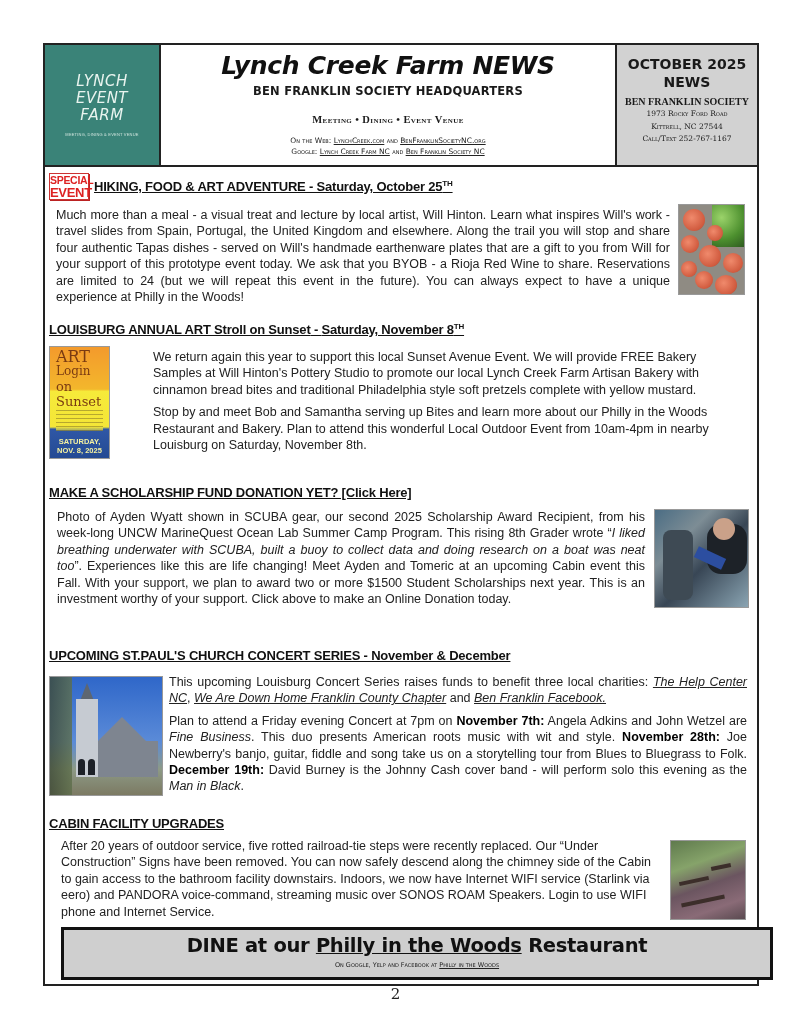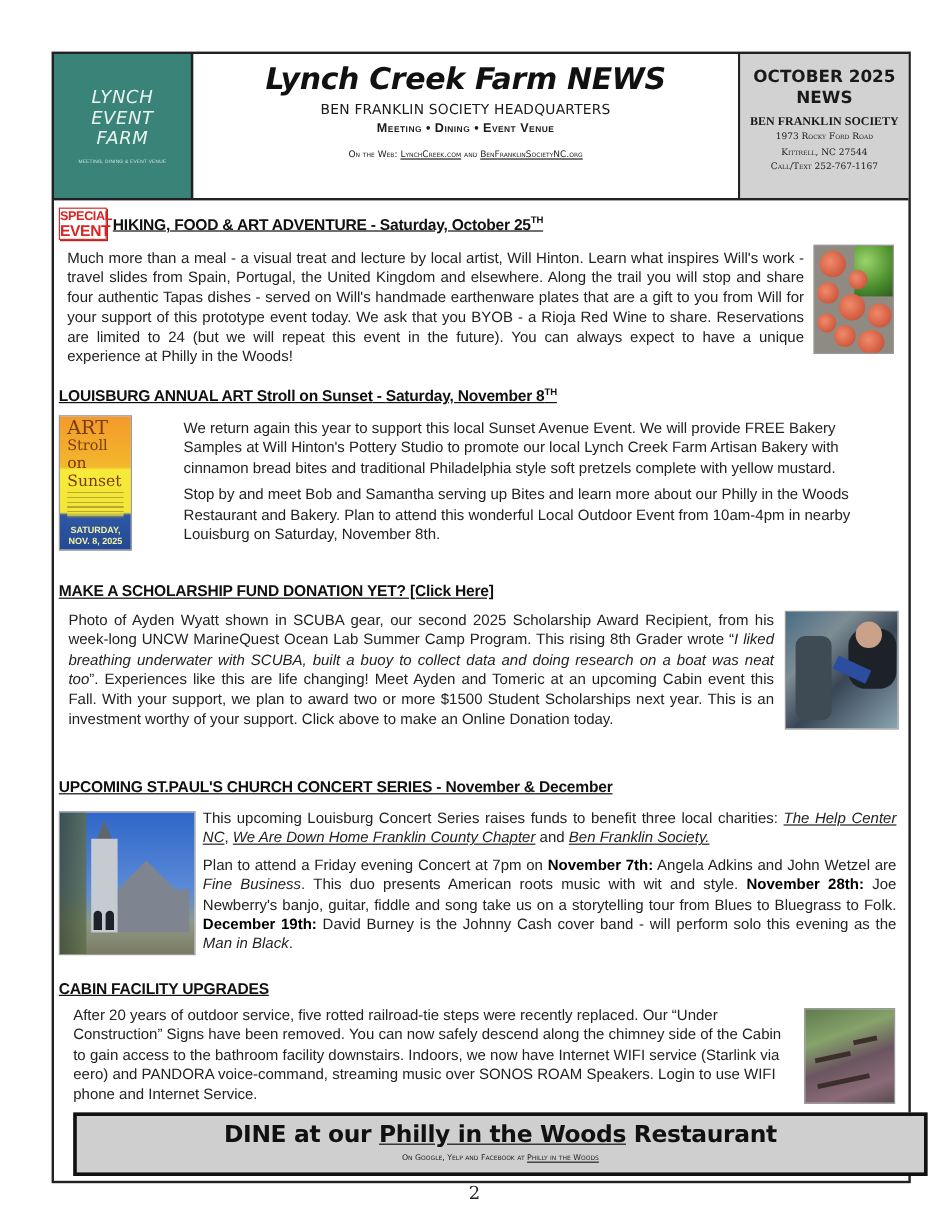--- a/index.html
+++ b/index.html
@@ -8,22 +8,22 @@
 
   .page { position: absolute; left: 43px; top: 43px; width: 716px; height: 943px; border: 2px solid #222; border-top: 2px solid #222; }
 
   
   .masthead { position: absolute; left: 0; top: 0; width: 712px; height: 122px; display: flex; border-bottom: 2px solid #222; }
   .logo { width: 116px; height: 120px; background: #3a8378; border-right: 2px solid #222; display: flex; flex-direction: column; align-items: center; justify-content: center; }
   .logo-line { font-family: "DejaVu Sans", sans-serif; color: #e9f4ef; font-size: 15px; line-height: 17px; letter-spacing: 0.5px; font-style: italic; }
   .logo-tag { font-size: 4px; color: #cfe4dd; margin-top: 8px; letter-spacing: 0.2px; }
   .title-box { width: 456px; height: 120px; text-align: center; padding-top: 6px; border-right: 2px solid #222; }
   .title { font-family: "DejaVu Sans", sans-serif; font-style: italic; font-weight: bold; font-size: 25px; color: #111; letter-spacing: -0.3px; line-height: 30px; }
-  .subtitle { font-family: "DejaVu Sans", sans-serif; font-weight: normal; font-size: 11.5px; margin-top: 3px; letter-spacing: 0.2px; text-align: center; }
-  .tagline { font-family: Liberation Sans, sans-serif; font-weight: bold; font-size: 10.5px; font-variant: small-caps; margin-top: 3px; letter-spacing: 0.4px; }
+  .subtitle { font-family: "DejaVu Sans", sans-serif; font-weight: bold; font-size: 11.5px; margin-top: 3px; letter-spacing: 0.2px; text-align: center; }
+  .tagline { font-family: Liberation Serif, serif; font-weight: bold; font-size: 10.5px; font-variant: small-caps; margin-top: 16px; letter-spacing: 0.4px; }
   .weblinks { font-family: "DejaVu Sans", sans-serif; font-size: 7.5px; font-variant: small-caps; margin-top: 10px; line-height: 11px; }
   .weblinks a { color: #222; text-decoration: underline; }
   .date-box { flex: 1; background: #d2d2d2; text-align: center; padding-top: 10px; }
   .date-title { font-family: "DejaVu Sans", sans-serif; font-weight: bold; font-size: 14px; line-height: 18px; }
   .date-org { font-family: Liberation Serif, serif; font-weight: bold; font-size: 10px; margin-top: 5px; }
   .date-addr { font-family: "DejaVu Serif", serif; font-size: 7.5px; font-variant: small-caps; line-height: 10.5px; margin-top: 2px; }
 
   
   .section { position: absolute; left: 0; width: 572px; }
   .heading { font-family: "Liberation Sans", sans-serif; font-weight: bold; font-size: 13px; text-decoration: underline; color: #111; letter-spacing: -0.2px; white-space: nowrap; }
@@ -92,20 +92,26 @@
       <div class="title">Lynch Creek Farm NEWS</div>
       <div class="subtitle">BEN FRANKLIN SOCIETY HEADQUARTERS</div>
       <div class="tagline">Meeting • Dining • Event Venue</div>
       <div class="weblinks">
         <div>
           <span>On the Web:</span>
           <a>LynchCreek.com</a>
           <span>and</span>
           <a>BenFranklinSocietyNC.org</a>
         </div>
+        <div>
+          <span>Google:</span>
+          <a>Lynch Creek Farm NC</a>
+          <span>and</span>
+          <a>Ben Franklin Society NC</a>
+        </div>
       </div>
     </div>
     <div class="date-box">
       <div class="date-title">OCTOBER 2025</div>
       <div class="date-title">NEWS</div>
       <div class="date-org">BEN FRANKLIN SOCIETY</div>
       <div class="date-addr">1973 Rocky Ford Road</div>
       <div class="date-addr">Kittrell, NC 27544</div>
       <div class="date-addr">Call/Text 252-767-1167</div>
     </div>
@@ -132,21 +138,21 @@
       <div class="plate" style="left:36px; top:70px; width:22px; height:20px;"></div>
     </div>
   </div>
 
   <div class="section" style="top:277px;">
     <div class="heading" style="padding-left:4px;">
       <span>LOUISBURG ANNUAL ART Stroll on Sunset</span><span> - </span><span>Saturday, November 8</span><sup>TH</sup>
     </div>
     <div class="img img-poster" style="left:4px; top:24px; width:61px; height:113px;">
       <div class="poster-art"><span>ART</span></div>
-      <div style="position:absolute; left:6px; top:17px; font-family:'DejaVu Serif',serif; color:#7a3b12; font-size:12px;">Stroll</div>
+      <div style="position:absolute; left:6px; top:17px; font-family:'DejaVu Serif',serif; color:#7a3b12; font-size:12px;">Login</div>
       <div class="poster-sun">on Sunset</div>
       <div class="poster-lines"></div>
       <div class="poster-date">SATURDAY, NOV. 8, 2025</div>
     </div>
     <div style="position:absolute; left:108px; top:27px; width:592px;">
       <div class="body-text para">We return again this year to support this local Sunset Avenue Event. We will provide FREE Bakery Samples at Will Hinton's Pottery Studio to promote our local Lynch Creek Farm Artisan Bakery with cinnamon bread bites and traditional Philadelphia style soft pretzels complete with yellow mustard.</div>
       <div class="body-text para">Stop by and meet Bob and Samantha serving up Bites and learn more about our Philly in the Woods Restaurant and Bakery. Plan to attend this wonderful Local Outdoor Event from 10am-4pm in nearby Louisburg on Saturday, November 8th.</div>
     </div>
   </div>
 
@@ -165,21 +171,21 @@
     <div class="heading" style="padding-left:4px;">UPCOMING ST.PAUL'S CHURCH CONCERT SERIES - November &amp; December</div>
     <div class="img img-church" style="left:4px; top:28px; width:114px; height:120px;">
       <div class="tree"></div>
       <div class="spire"></div>
       <div class="tower"></div>
       <div class="nave"></div>
       <div class="door" style="left:28px;"></div>
       <div class="door" style="left:38px;"></div>
     </div>
     <div style="position:absolute; left:124px; top:26px; width:578px;">
-      <div class="body-text justify para"><span>This upcoming Louisburg Concert Series raises funds to benefit three local charities: </span><a>The Help Center NC</a><span>, </span><a>We Are Down Home Franklin County Chapter</a><span> and </span><a>Ben Franklin Society.</a></div>
+      <div class="body-text justify para"><span>This upcoming Louisburg Concert Series raises funds to benefit three local charities: </span><a>The Help Center NC</a><span>, </span><a>We Are Down Home Franklin County Chapter</a><span> and </span><a>Ben Franklin Facebook.</a></div>
       <div class="body-text justify para"><span>Plan to attend a Friday evening Concert at 7pm on </span><b>November 7th:</b><span> Angela Adkins and John Wetzel are </span><em>Fine Business</em><span>. This duo presents American roots music with wit and style. </span><b>November 28th:</b><span> Joe Newberry's banjo, guitar, fiddle and song take us on a storytelling tour from Blues to Bluegrass to Folk. </span><b>December 19th:</b><span> David Burney is the Johnny Cash cover band - will perform solo this evening as the </span><em>Man in Black</em><span>.</span></div>
     </div>
   </div>
 
   <div class="section" style="top:771px;">
     <div class="heading" style="padding-left:4px;">CABIN FACILITY UPGRADES</div>
     <div class="body-text" style="position:absolute; left:16px; top:22px; width:600px;">After 20 years of outdoor service, five rotted railroad-tie steps were recently replaced. Our “Under Construction” Signs have been removed. You can now safely descend along the chimney side of the Cabin to gain access to the bathroom facility downstairs. Indoors, we now have Internet WIFI service (Starlink via eero) and PANDORA voice-command, streaming music over SONOS ROAM Speakers. Login to use WIFI phone and Internet Service.</div>
     <div class="img img-steps" style="left:625px; top:24px; width:76px; height:80px;">
       <div class="step" style="left:8px; top:38px; width:30px;"></div>
       <div class="step" style="left:10px; top:58px; width:44px;"></div>

